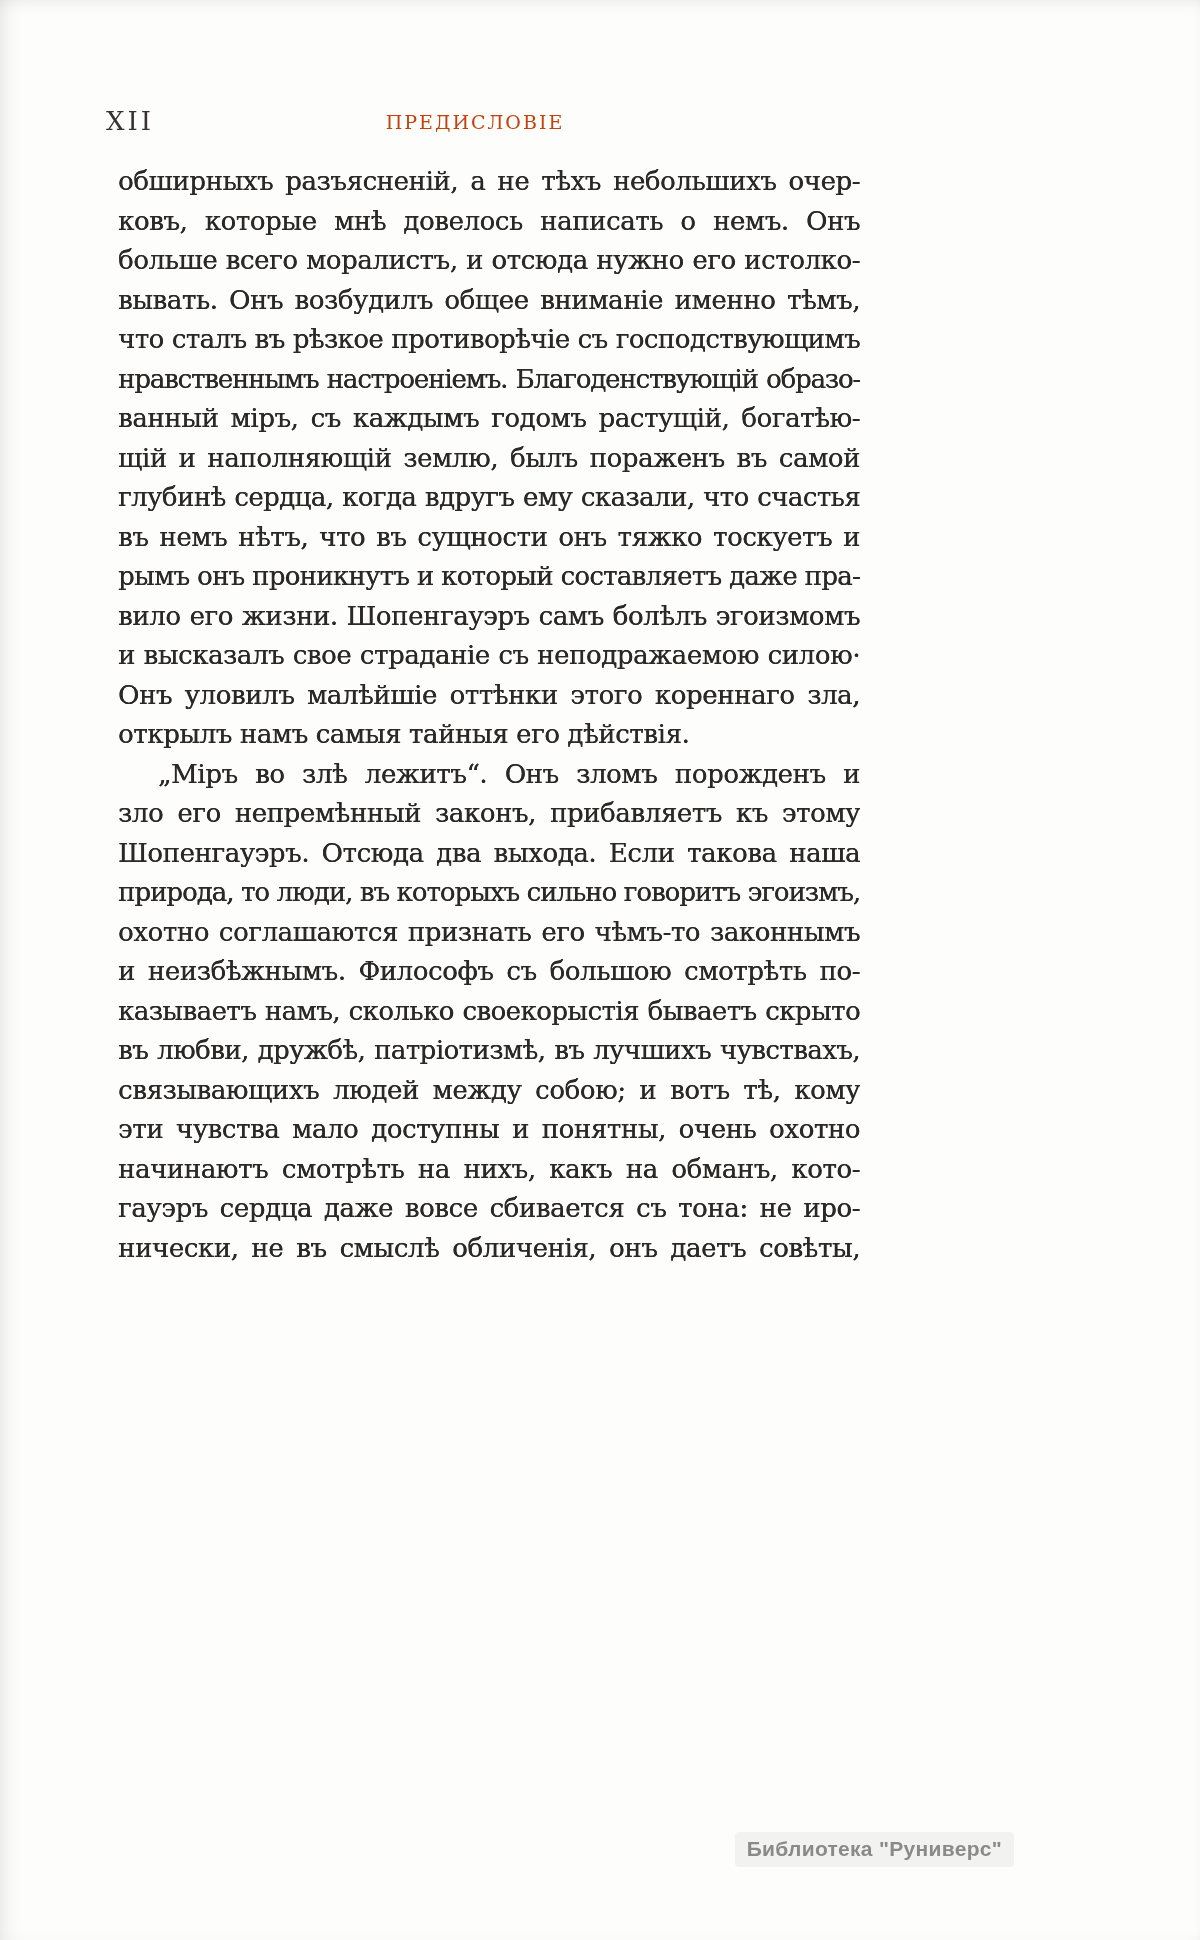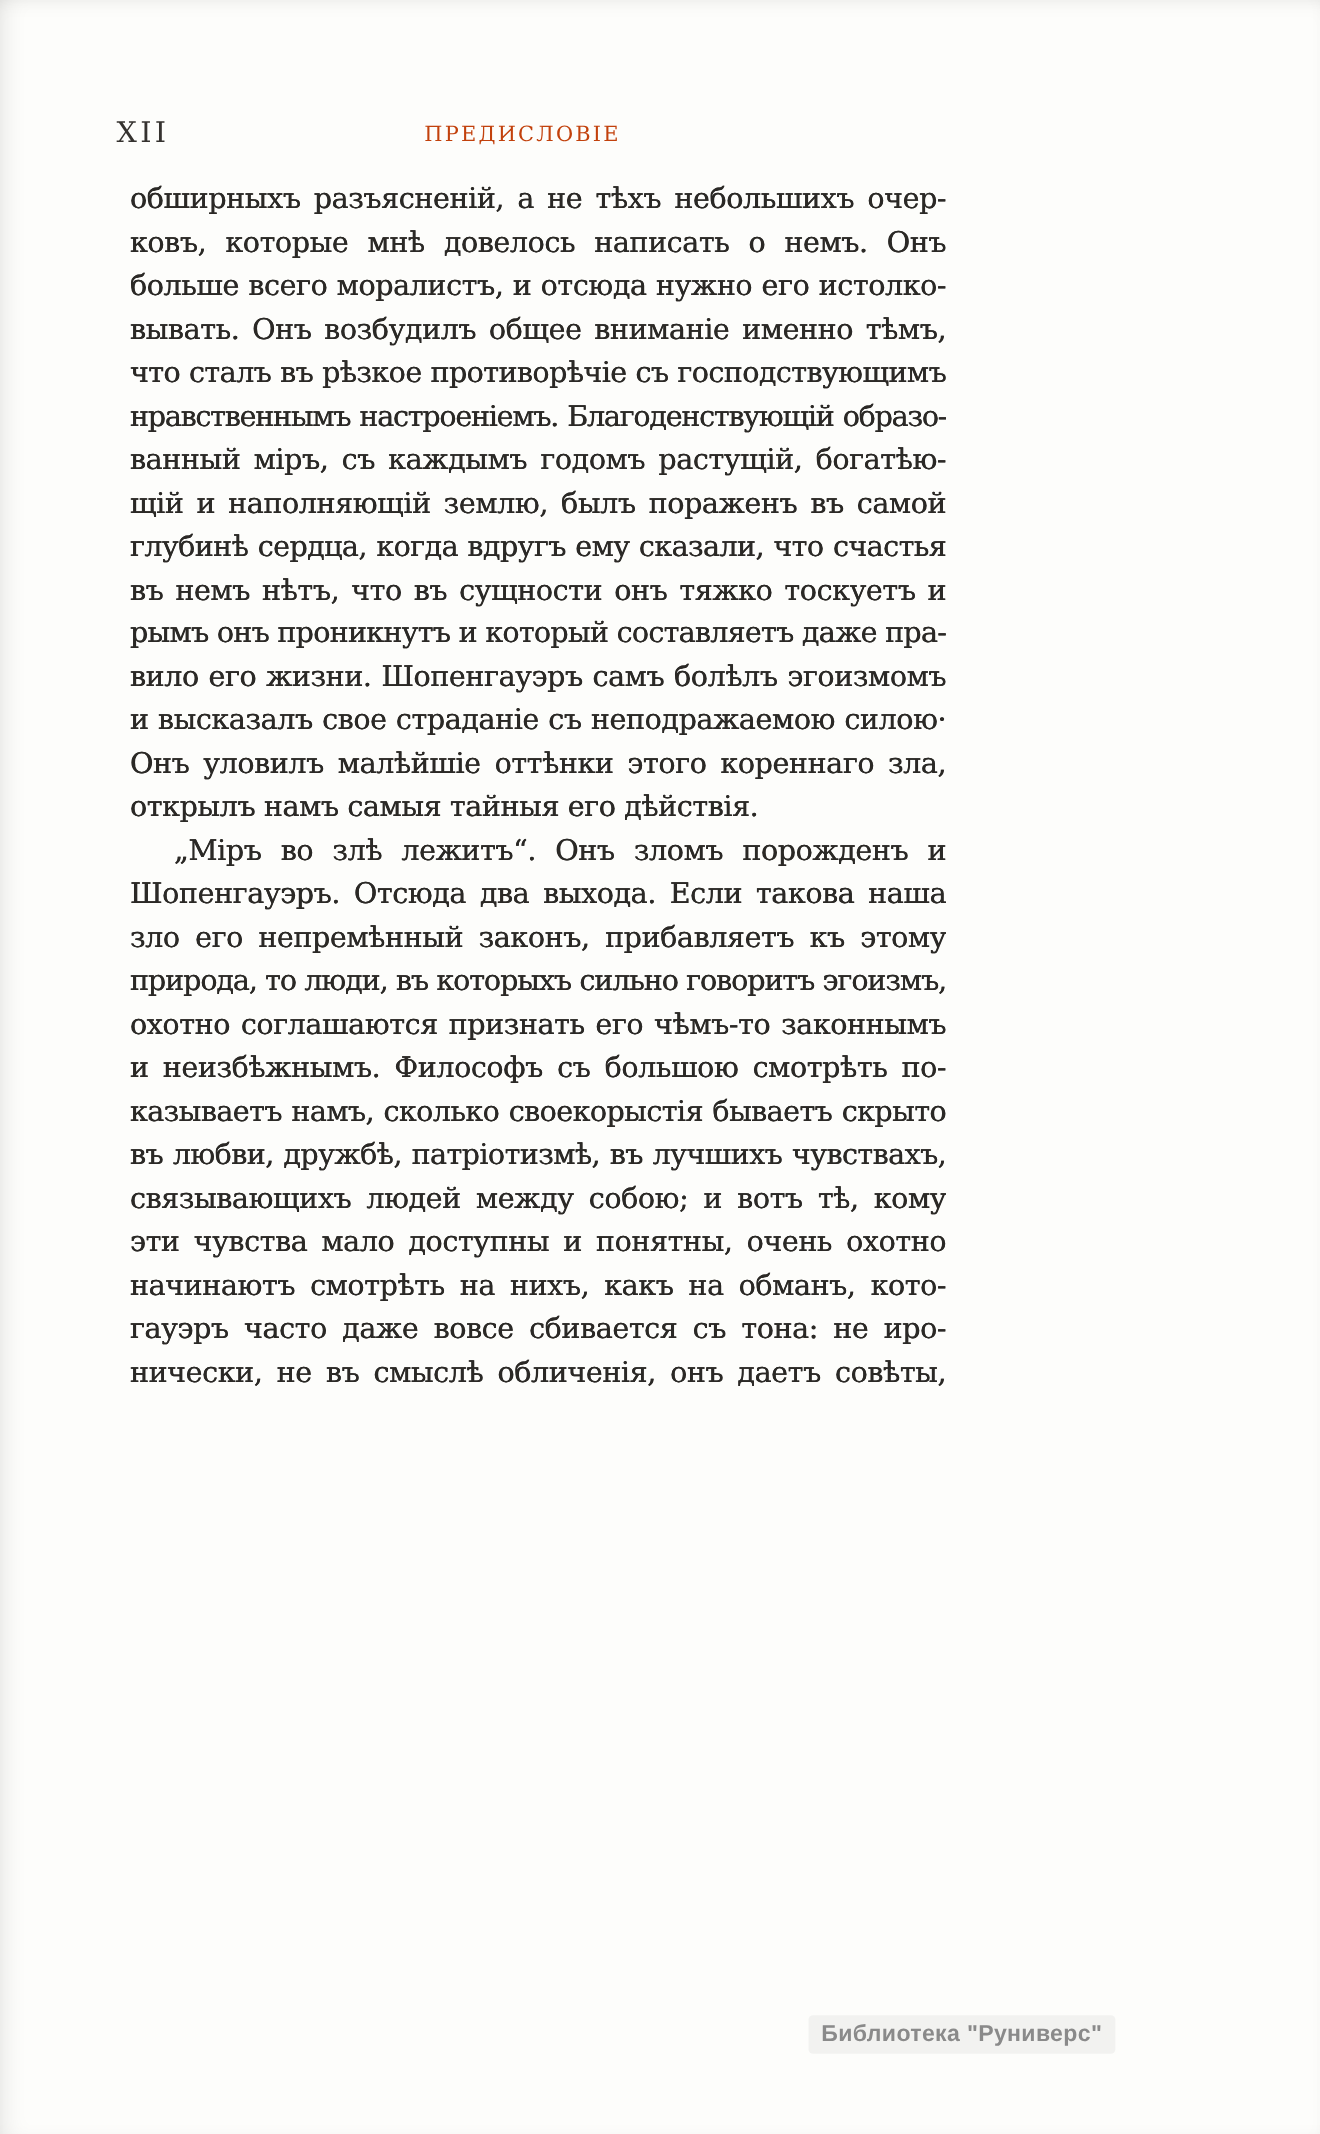--- a/index.html
+++ b/index.html
@@ -103,29 +103,29 @@
         <div class="text-line" style="letter-spacing: -0.55px;">глубинѣ сердца, когда вдругъ ему сказали, что счастья</div>
         <div class="text-line">въ немъ нѣтъ, что въ сущности онъ тяжко тоскуетъ и</div>
         <div class="text-line" style="letter-spacing: -0.7px;">рымъ онъ проникнутъ и который составляетъ даже пра-</div>
         <div class="text-line">вило его жизни. Шопенгауэръ самъ болѣлъ эгоизмомъ</div>
         <div class="text-line">и высказалъ свое страданіе съ неподражаемою силою·</div>
         <div class="text-line">Онъ уловилъ малѣйшіе оттѣнки этого кореннаго зла,</div>
         <div class="text-line no-stretch">открылъ намъ самыя тайныя его дѣйствія.</div>
       </div>
       <div class="paragraph">
         <div class="text-line indent">„Міръ во злѣ лежитъ“. Онъ зломъ порожденъ и</div>
+        <div class="text-line">зло его непремѣнный законъ, прибавляетъ къ этому</div>
         <div class="text-line">Шопенгауэръ. Отсюда два выхода. Если такова наша</div>
-        <div class="text-line">зло его непремѣнный законъ, прибавляетъ къ этому</div>
         <div class="text-line" style="letter-spacing: -1px;">природа, то люди, въ которыхъ сильно говоритъ эгоизмъ,</div>
         <div class="text-line">охотно соглашаются признать его чѣмъ-то законнымъ</div>
         <div class="text-line">и неизбѣжнымъ. Философъ съ большою смотрѣть по-</div>
         <div class="text-line" style="letter-spacing: -0.55px;">казываетъ намъ, сколько своекорыстія бываетъ скрыто</div>
         <div class="text-line" style="letter-spacing: -0.55px;">въ любви, дружбѣ, патріотизмѣ, въ лучшихъ чувствахъ,</div>
         <div class="text-line">связывающихъ людей между собою; и вотъ тѣ, кому</div>
         <div class="text-line">эти чувства мало доступны и понятны, очень охотно</div>
         <div class="text-line">начинаютъ смотрѣть на нихъ, какъ на обманъ, кото-</div>
-        <div class="text-line">гауэръ часто даже вовсе сбивается съ тона: не иро-</div>
+        <div class="text-line">гауэръ сердца даже вовсе сбивается съ тона: не иро-</div>
         <div class="text-line">нически, не въ смыслѣ обличенія, онъ даетъ совѣты,</div>
       </div>
     </div>
 
   <div class="watermark">Библиотека "Руниверс"</div>
 </div>
 
 </body></html>

